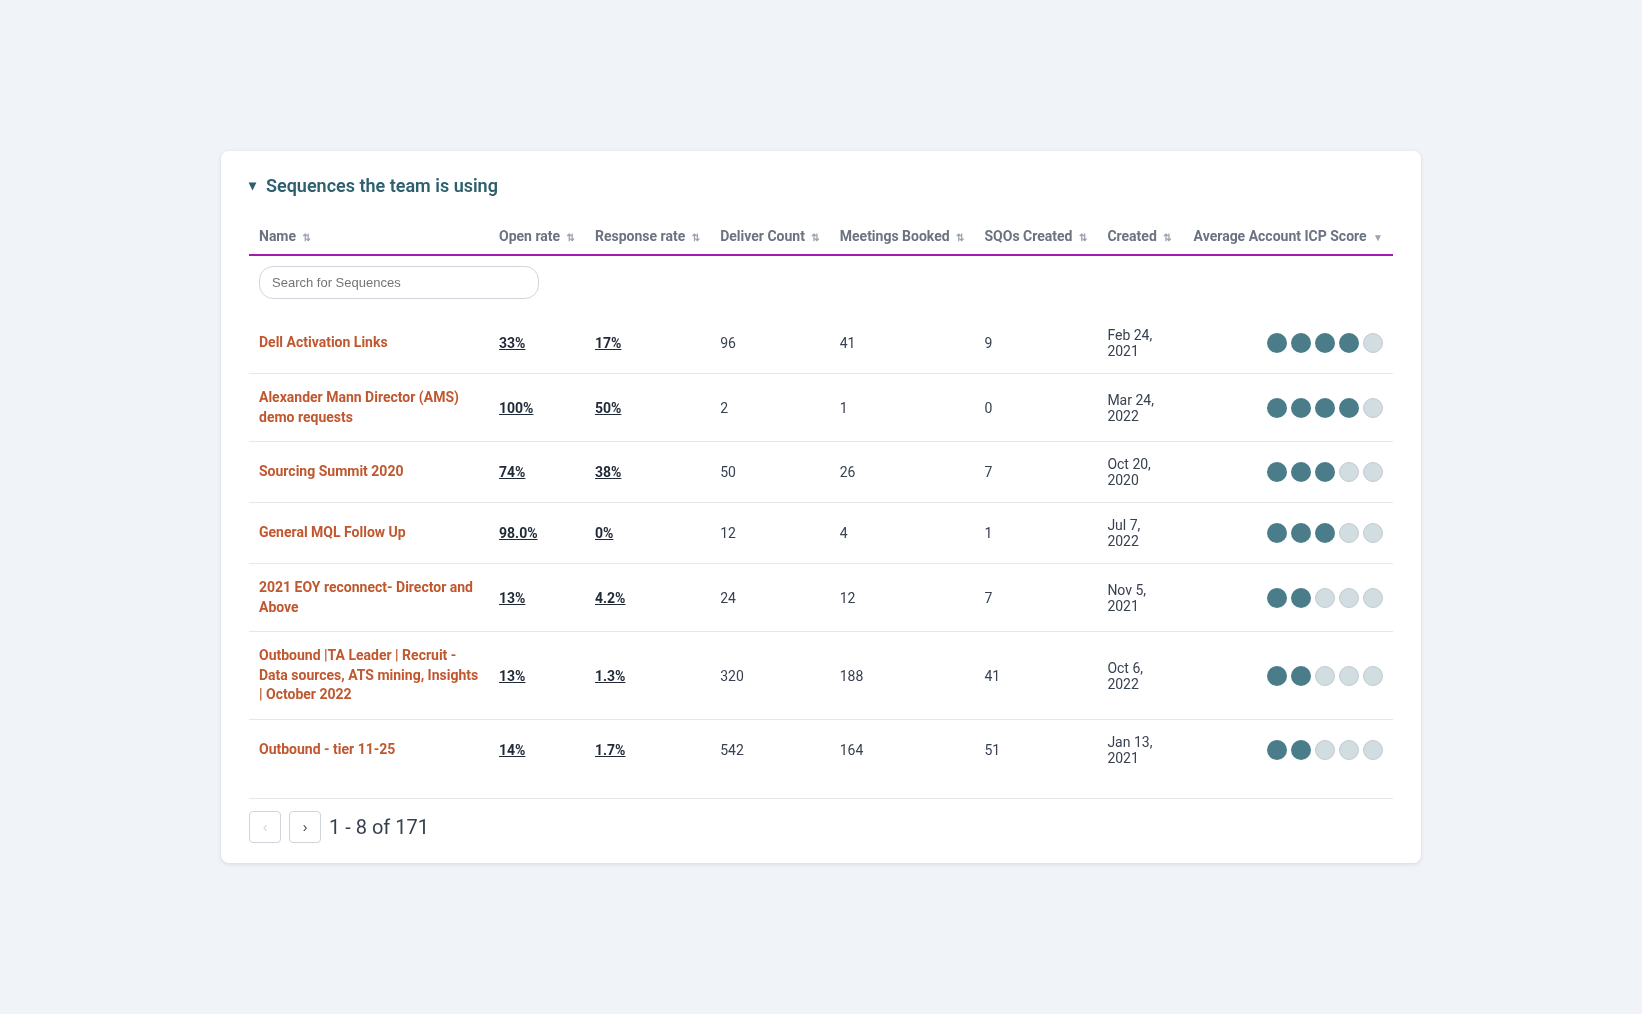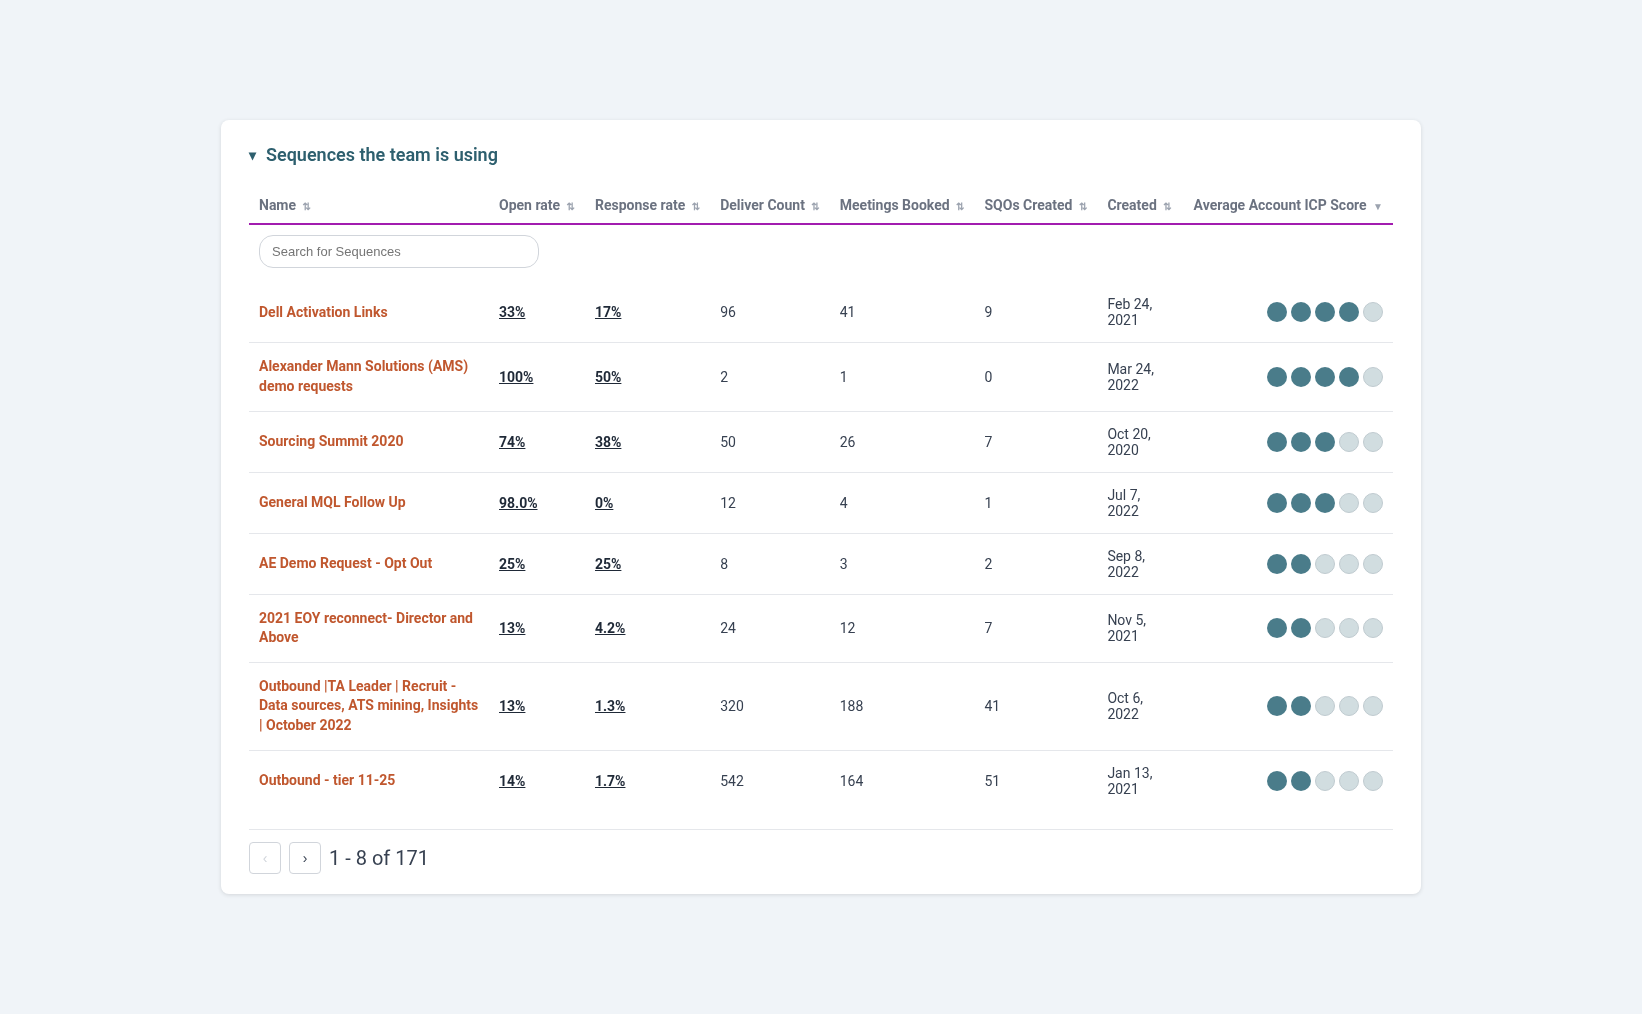--- a/index.html
+++ b/index.html
@@ -207,21 +207,21 @@
             <div class="dots">
               <span class="dot dot-filled"></span>
               <span class="dot dot-filled"></span>
               <span class="dot dot-filled"></span>
               <span class="dot dot-filled"></span>
               <span class="dot dot-empty"></span>
             </div>
           </td>
         </tr>
         <tr>
-          <td><a class="sequence-link">Alexander Mann Solutions (AMS) demo requests</a></td>
+          <td><a class="sequence-link">Alexander Mann Director (AMS) demo requests</a></td>
           <td><span class="bold-val">100%</span></td>
           <td><span class="bold-val">50%</span></td>
           <td>2</td>
           <td>1</td>
           <td>0</td>
           <td>Mar 24, 2022</td>
           <td style="text-align: right;">
             <div class="dots">
               <span class="dot dot-filled"></span>
               <span class="dot dot-filled"></span>
@@ -261,38 +261,20 @@
             <div class="dots">
               <span class="dot dot-filled"></span>
               <span class="dot dot-filled"></span>
               <span class="dot dot-filled"></span>
               <span class="dot dot-empty"></span>
               <span class="dot dot-empty"></span>
             </div>
           </td>
         </tr>
         <tr>
-          <td><a class="sequence-link">AE Demo Request - Opt Out</a></td>
-          <td><span class="bold-val">25%</span></td>
-          <td><span class="bold-val">25%</span></td>
-          <td>8</td>
-          <td>3</td>
-          <td>2</td>
-          <td>Sep 8, 2022</td>
-          <td style="text-align: right;">
-            <div class="dots">
-              <span class="dot dot-filled"></span>
-              <span class="dot dot-filled"></span>
-              <span class="dot dot-empty"></span>
-              <span class="dot dot-empty"></span>
-              <span class="dot dot-empty"></span>
-            </div>
-          </td>
-        </tr>
-        <tr>
           <td><a class="sequence-link">2021 EOY reconnect- Director and Above</a></td>
           <td><span class="bold-val">13%</span></td>
           <td><span class="bold-val">4.2%</span></td>
           <td>24</td>
           <td>12</td>
           <td>7</td>
           <td>Nov 5, 2021</td>
           <td style="text-align: right;">
             <div class="dots">
               <span class="dot dot-filled"></span>

